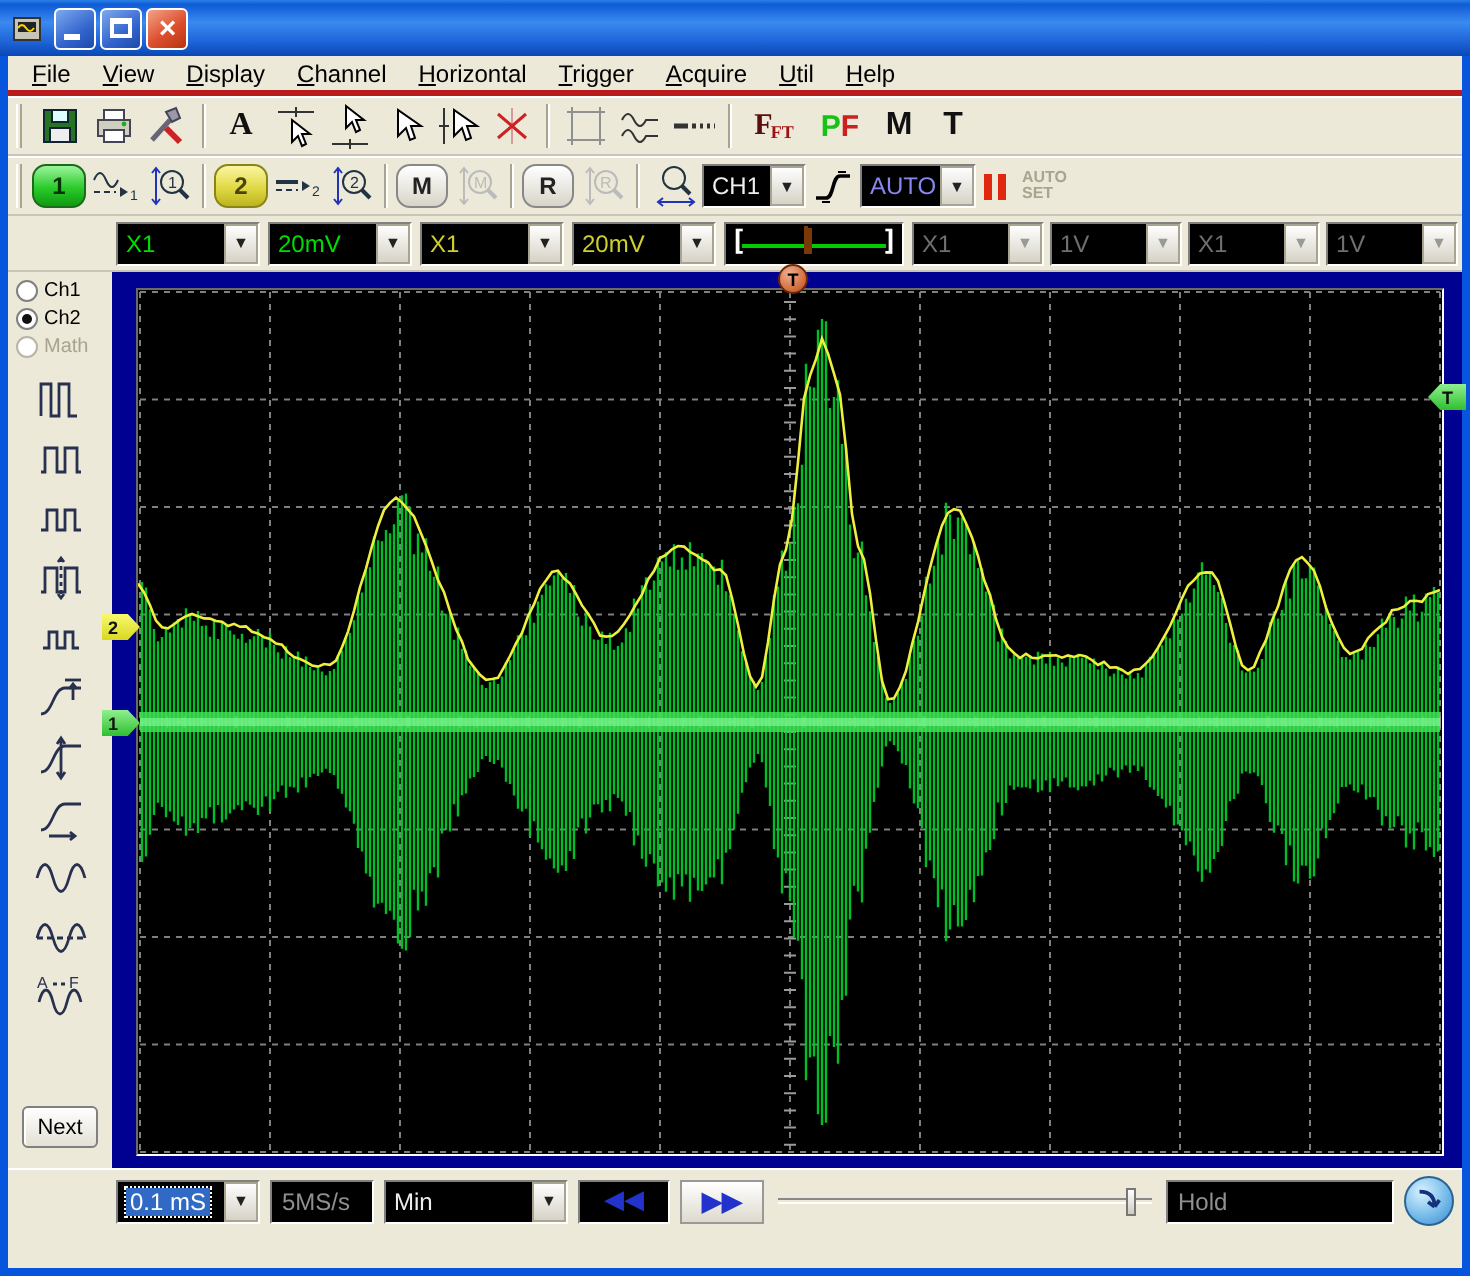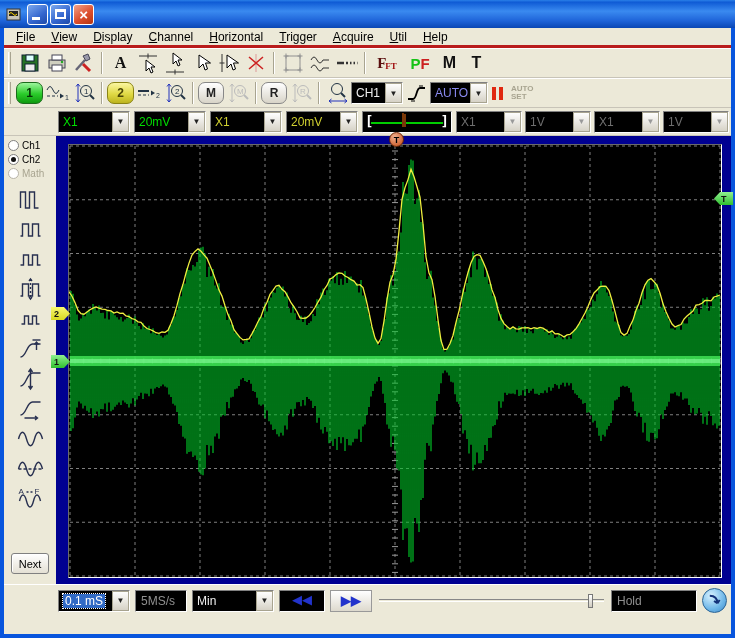--- a/index.html
+++ b/index.html
@@ -95,30 +95,30 @@
   .mk-top { left:50%; width:15px; height:15px; border-radius:50%; background:radial-gradient(circle at 35% 30%,#F0B090,#D06838 70%,#A84818);
             border:1px solid #6a2808; justify-content:center; color:#000; top:-4px; }
   
   .bottombar { height:32px; display:flex; align-items:center; gap:5px; padding:3px 4px 3px 54px; background:#ECE9D8;
                border-top:1px solid #fff; }
   .panel { height:22px; background:#000; border:1px solid #808080; border-bottom-color:#fff; border-right-color:#fff;
            color:#909090; font-size:12px; line-height:20px; padding:0 5px; }
   .combo.timebase { width:72px; }
   .combo.timebase .val span { background:#316AC5; color:#fff; outline:1px dotted #fff; padding:0 2px; }
   .panel.sample { width:52px; }
-  .combo.interp { width:82px; }
+  .combo.interp { width:92px; }
   .panel.arrL { width:46px; text-align:center; color:#2233CC; font-weight:bold; cursor:pointer; font-size:13px; line-height:18px;}
   .panel.progress { width:92px; text-align:right; color:#BDBDBD; }
   .btn-arrR { width:42px; height:22px; background:linear-gradient(#FFFFFF,#DDD9CD); border:1px solid #999;
               color:#2233CC; font-weight:bold; font-size:13px; cursor:pointer; }
   .scroll { position:relative; flex:1; height:22px; }
   .scroll .groove { position:absolute; left:2px; right:2px; top:9px; height:3px; border-top:1px solid #888; border-bottom:1px solid #fff; }
   .scroll .handle { position:absolute; top:4px; left:92%; width:5px; height:14px; background:linear-gradient(#fff,#D0CCC0);
               border:1px solid #777; cursor:pointer; }
-  .panel.hold { width:86px; }
+  .panel.hold { width:114px; }
   .roundbtn { width:25px; height:25px; border-radius:50%; border:1px solid #2A6496; cursor:pointer;
               background:radial-gradient(circle at 35% 30%,#D8F2FF,#6FB7E8 60%,#3E87C8); position:relative; }
   .roundbtn svg { position:absolute; inset:3px; }
   
   .statusbar { height:18px; display:flex; align-items:center; justify-content:flex-end; gap:3px; padding:1px 16px 1px 4px;
                background:#ECE9D8; border-top:1px solid #fff; position:relative; }
   .spanel { height:15px; border:1px solid; border-color:#9b9788 #fff #fff #9b9788; padding:0 10px; font-size:11px; color:#222;
             line-height:13px; }
   .grip-corner { position:absolute; right:0; bottom:0; width:13px; height:13px;
      background:repeating-linear-gradient(135deg,transparent 0 3px,#fff 3px 4px,#a8a490 4px 6px); }

